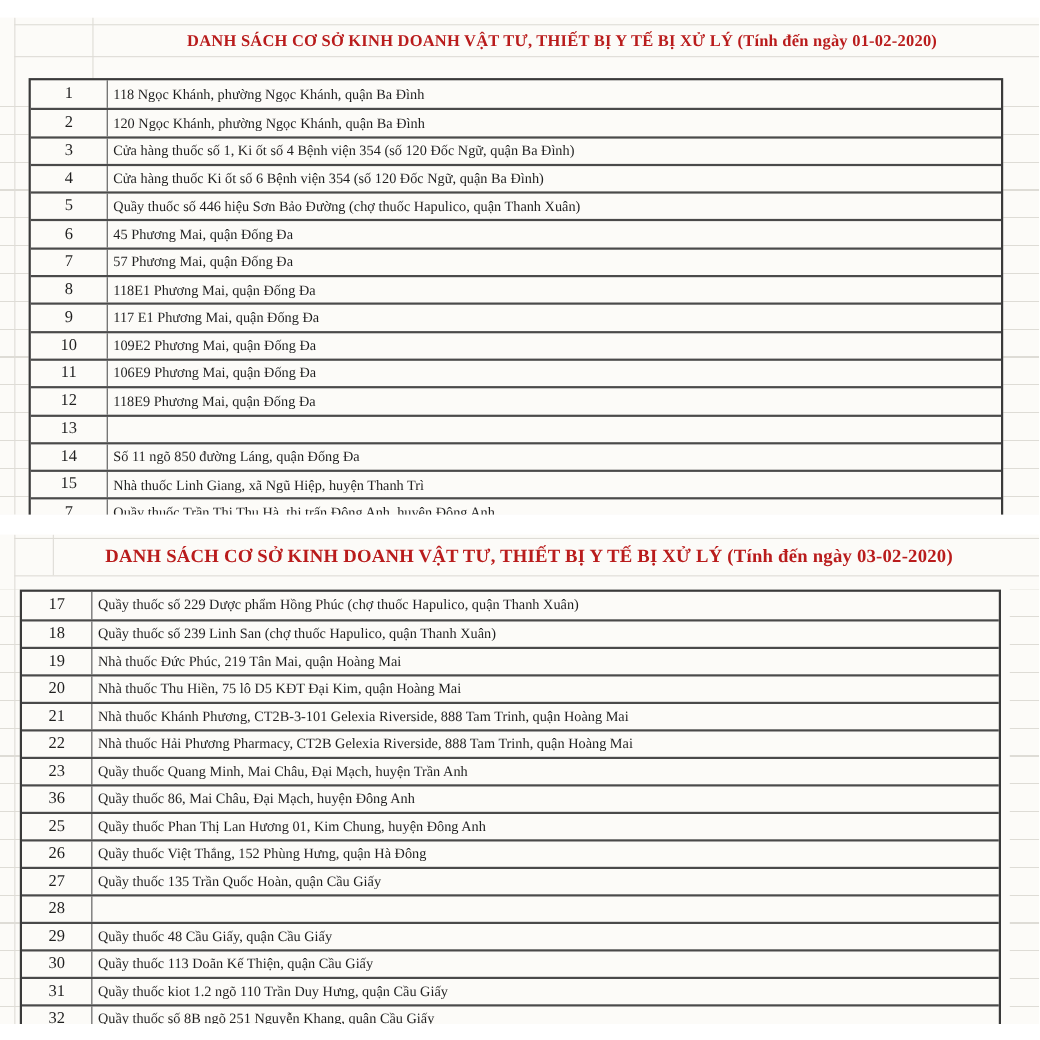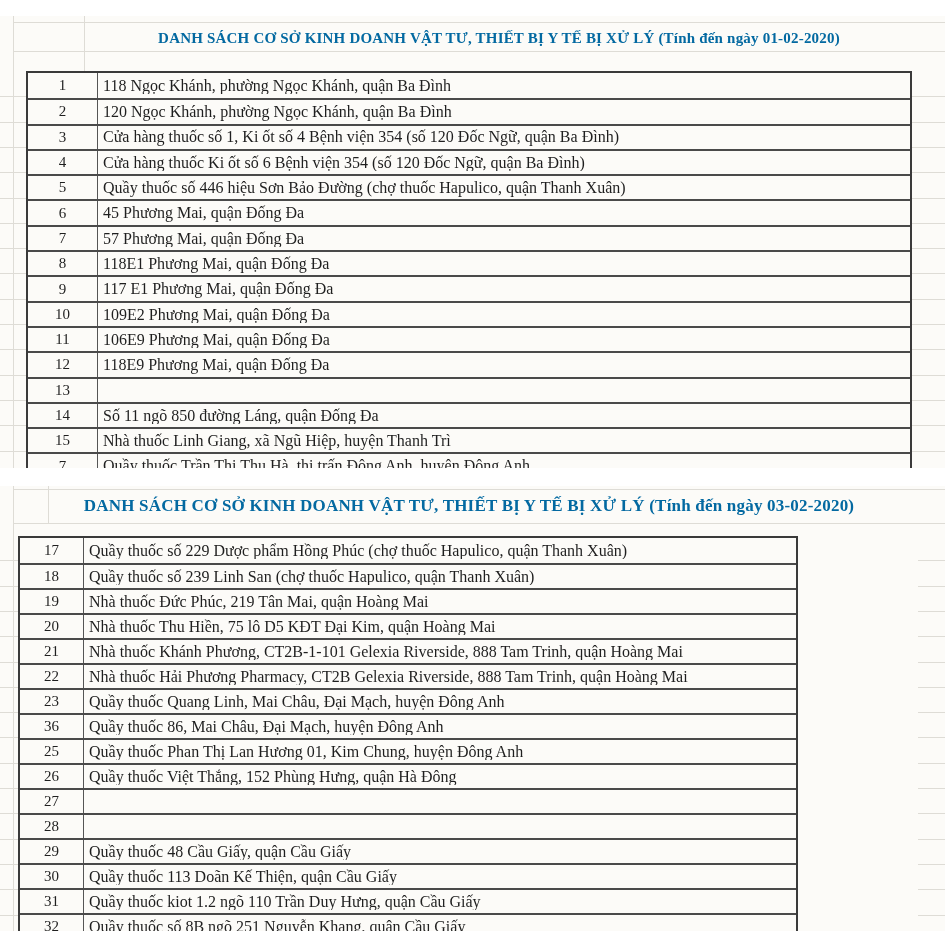--- a/index.html
+++ b/index.html
@@ -18,46 +18,46 @@
   
   .gl-h{position:absolute;height:1px;background:#dedcd6;}
   .gl-v{position:absolute;width:1px;background:#dedcd6;}
   .margin-ticks{
     position:absolute;
     background:repeating-linear-gradient(to bottom, transparent 0px, transparent 24.3px, #dedcd6 24.3px, #dedcd6 25.3px);
   }
 
   .sheet-title{
     position:absolute;text-align:center;font-weight:bold;letter-spacing:.2px;
-    white-space:nowrap;color:#0369a1;
+    white-space:nowrap;color:#b91c1c;margin-left:12px;
   }
   #title1{left:86px;width:826px;top:9px;font-size:15px;line-height:26px;}
   #title2{left:20px;width:898px;top:5px;font-size:17px;line-height:30px;}
 
   .ptable{
     position:absolute;border:2px solid #3a3a3a;background:transparent;
     box-sizing:border-box;
   }
   #table1{left:26px;top:55px;width:886px;}
-  #table2{left:18px;top:50px;width:780px;}
+  #table2{left:18px;top:50px;width:892px;}
 
   .trow{display:flex;box-sizing:border-box;border-top:2px solid #4a4a4a;align-items:center;}
   .trow:first-child{border-top:none;}
   #table1 .trow{height:25.3px;}
   #table2 .trow{height:25px;}
 
   .cell-no{
     box-sizing:border-box;text-align:center;font-size:15px;
     border-right:1.5px solid #555;align-self:stretch;
     display:flex;align-items:center;justify-content:center;
   }
   #table1 .cell-no{width:70px;}
   #table2 .cell-no{width:64px;}
   .cell-text{
-    flex:1;padding-left:5px;font-size:16px;white-space:nowrap;overflow:hidden;
+    flex:1;padding-left:5px;font-size:13px;white-space:nowrap;overflow:hidden;
     line-height:1.1;
   }
 </style>
 </head>
 <body>
 
 <div id="stage">
 
   <div class="band" id="band-top"></div>
 
@@ -165,44 +165,45 @@
           <div class="trow">
             <div class="cell-no">19</div>
             <div class="cell-text">Nhà thuốc Đức Phúc, 219 Tân Mai, quận Hoàng Mai</div>
           </div>
           <div class="trow">
             <div class="cell-no">20</div>
             <div class="cell-text">Nhà thuốc Thu Hiền, 75 lô D5 KĐT Đại Kim, quận Hoàng Mai</div>
           </div>
           <div class="trow">
             <div class="cell-no">21</div>
-            <div class="cell-text">Nhà thuốc Khánh Phương, CT2B-1-101 Gelexia Riverside, 888 Tam Trinh, quận Hoàng Mai</div>
+            <div class="cell-text">Nhà thuốc Khánh Phương, CT2B-3-101 Gelexia Riverside, 888 Tam Trinh, quận Hoàng Mai</div>
           </div>
           <div class="trow">
             <div class="cell-no">22</div>
             <div class="cell-text">Nhà thuốc Hải Phương Pharmacy, CT2B Gelexia Riverside, 888 Tam Trinh, quận Hoàng Mai</div>
           </div>
           <div class="trow">
             <div class="cell-no">23</div>
-            <div class="cell-text">Quầy thuốc Quang Linh, Mai Châu, Đại Mạch, huyện Đông Anh</div>
+            <div class="cell-text">Quầy thuốc Quang Minh, Mai Châu, Đại Mạch, huyện Trần Anh</div>
           </div>
           <div class="trow">
             <div class="cell-no">36</div>
             <div class="cell-text">Quầy thuốc 86, Mai Châu, Đại Mạch, huyện Đông Anh</div>
           </div>
           <div class="trow">
             <div class="cell-no">25</div>
             <div class="cell-text">Quầy thuốc Phan Thị Lan Hương 01, Kim Chung, huyện Đông Anh</div>
           </div>
           <div class="trow">
             <div class="cell-no">26</div>
             <div class="cell-text">Quầy thuốc Việt Thắng, 152 Phùng Hưng, quận Hà Đông</div>
           </div>
           <div class="trow">
             <div class="cell-no">27</div>
+            <div class="cell-text">Quầy thuốc 135 Trần Quốc Hoàn, quận Cầu Giấy</div>
           </div>
           <div class="trow">
             <div class="cell-no">28</div>
           </div>
           <div class="trow">
             <div class="cell-no">29</div>
             <div class="cell-text">Quầy thuốc 48 Cầu Giấy, quận Cầu Giấy</div>
           </div>
           <div class="trow">
             <div class="cell-no">30</div>

